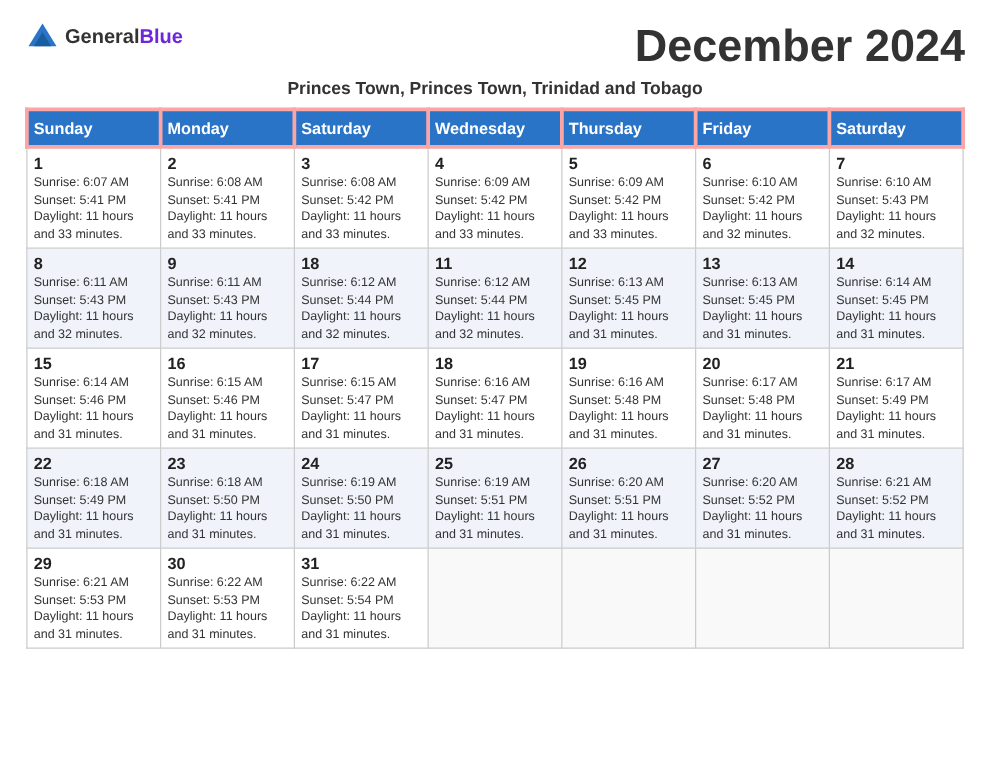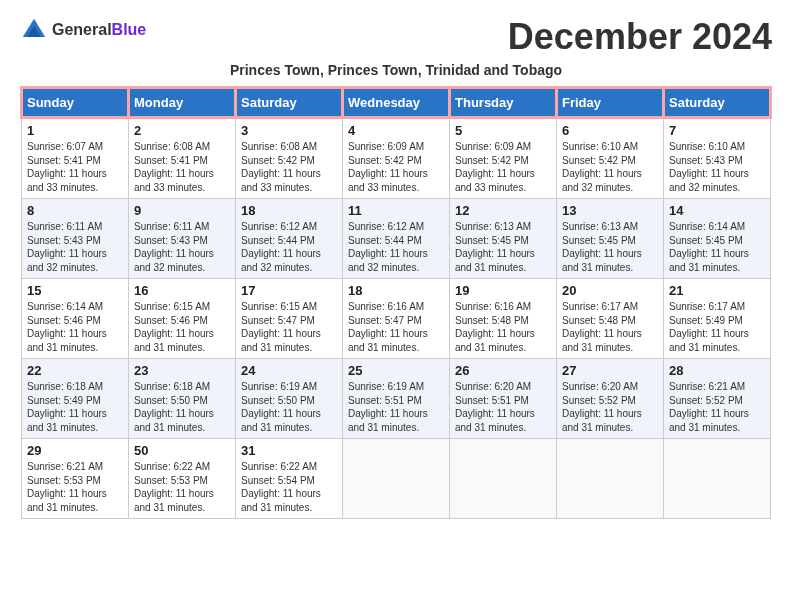--- a/index.html
+++ b/index.html
@@ -360,21 +360,21 @@
       <tr>
         <td>
         <span class="day-number">29</span>
         <div class="day-info">
           Sunrise: 6:21 AM<br>
           Sunset: 5:53 PM<br>
           Daylight: 11 hours and 31 minutes.
         </div>
       </td>
         <td>
-        <span class="day-number">50</span>
+        <span class="day-number">30</span>
         <div class="day-info">
           Sunrise: 6:22 AM<br>
           Sunset: 5:53 PM<br>
           Daylight: 11 hours and 31 minutes.
         </div>
       </td>
         <td>
         <span class="day-number">31</span>
         <div class="day-info">
           Sunrise: 6:22 AM<br>

